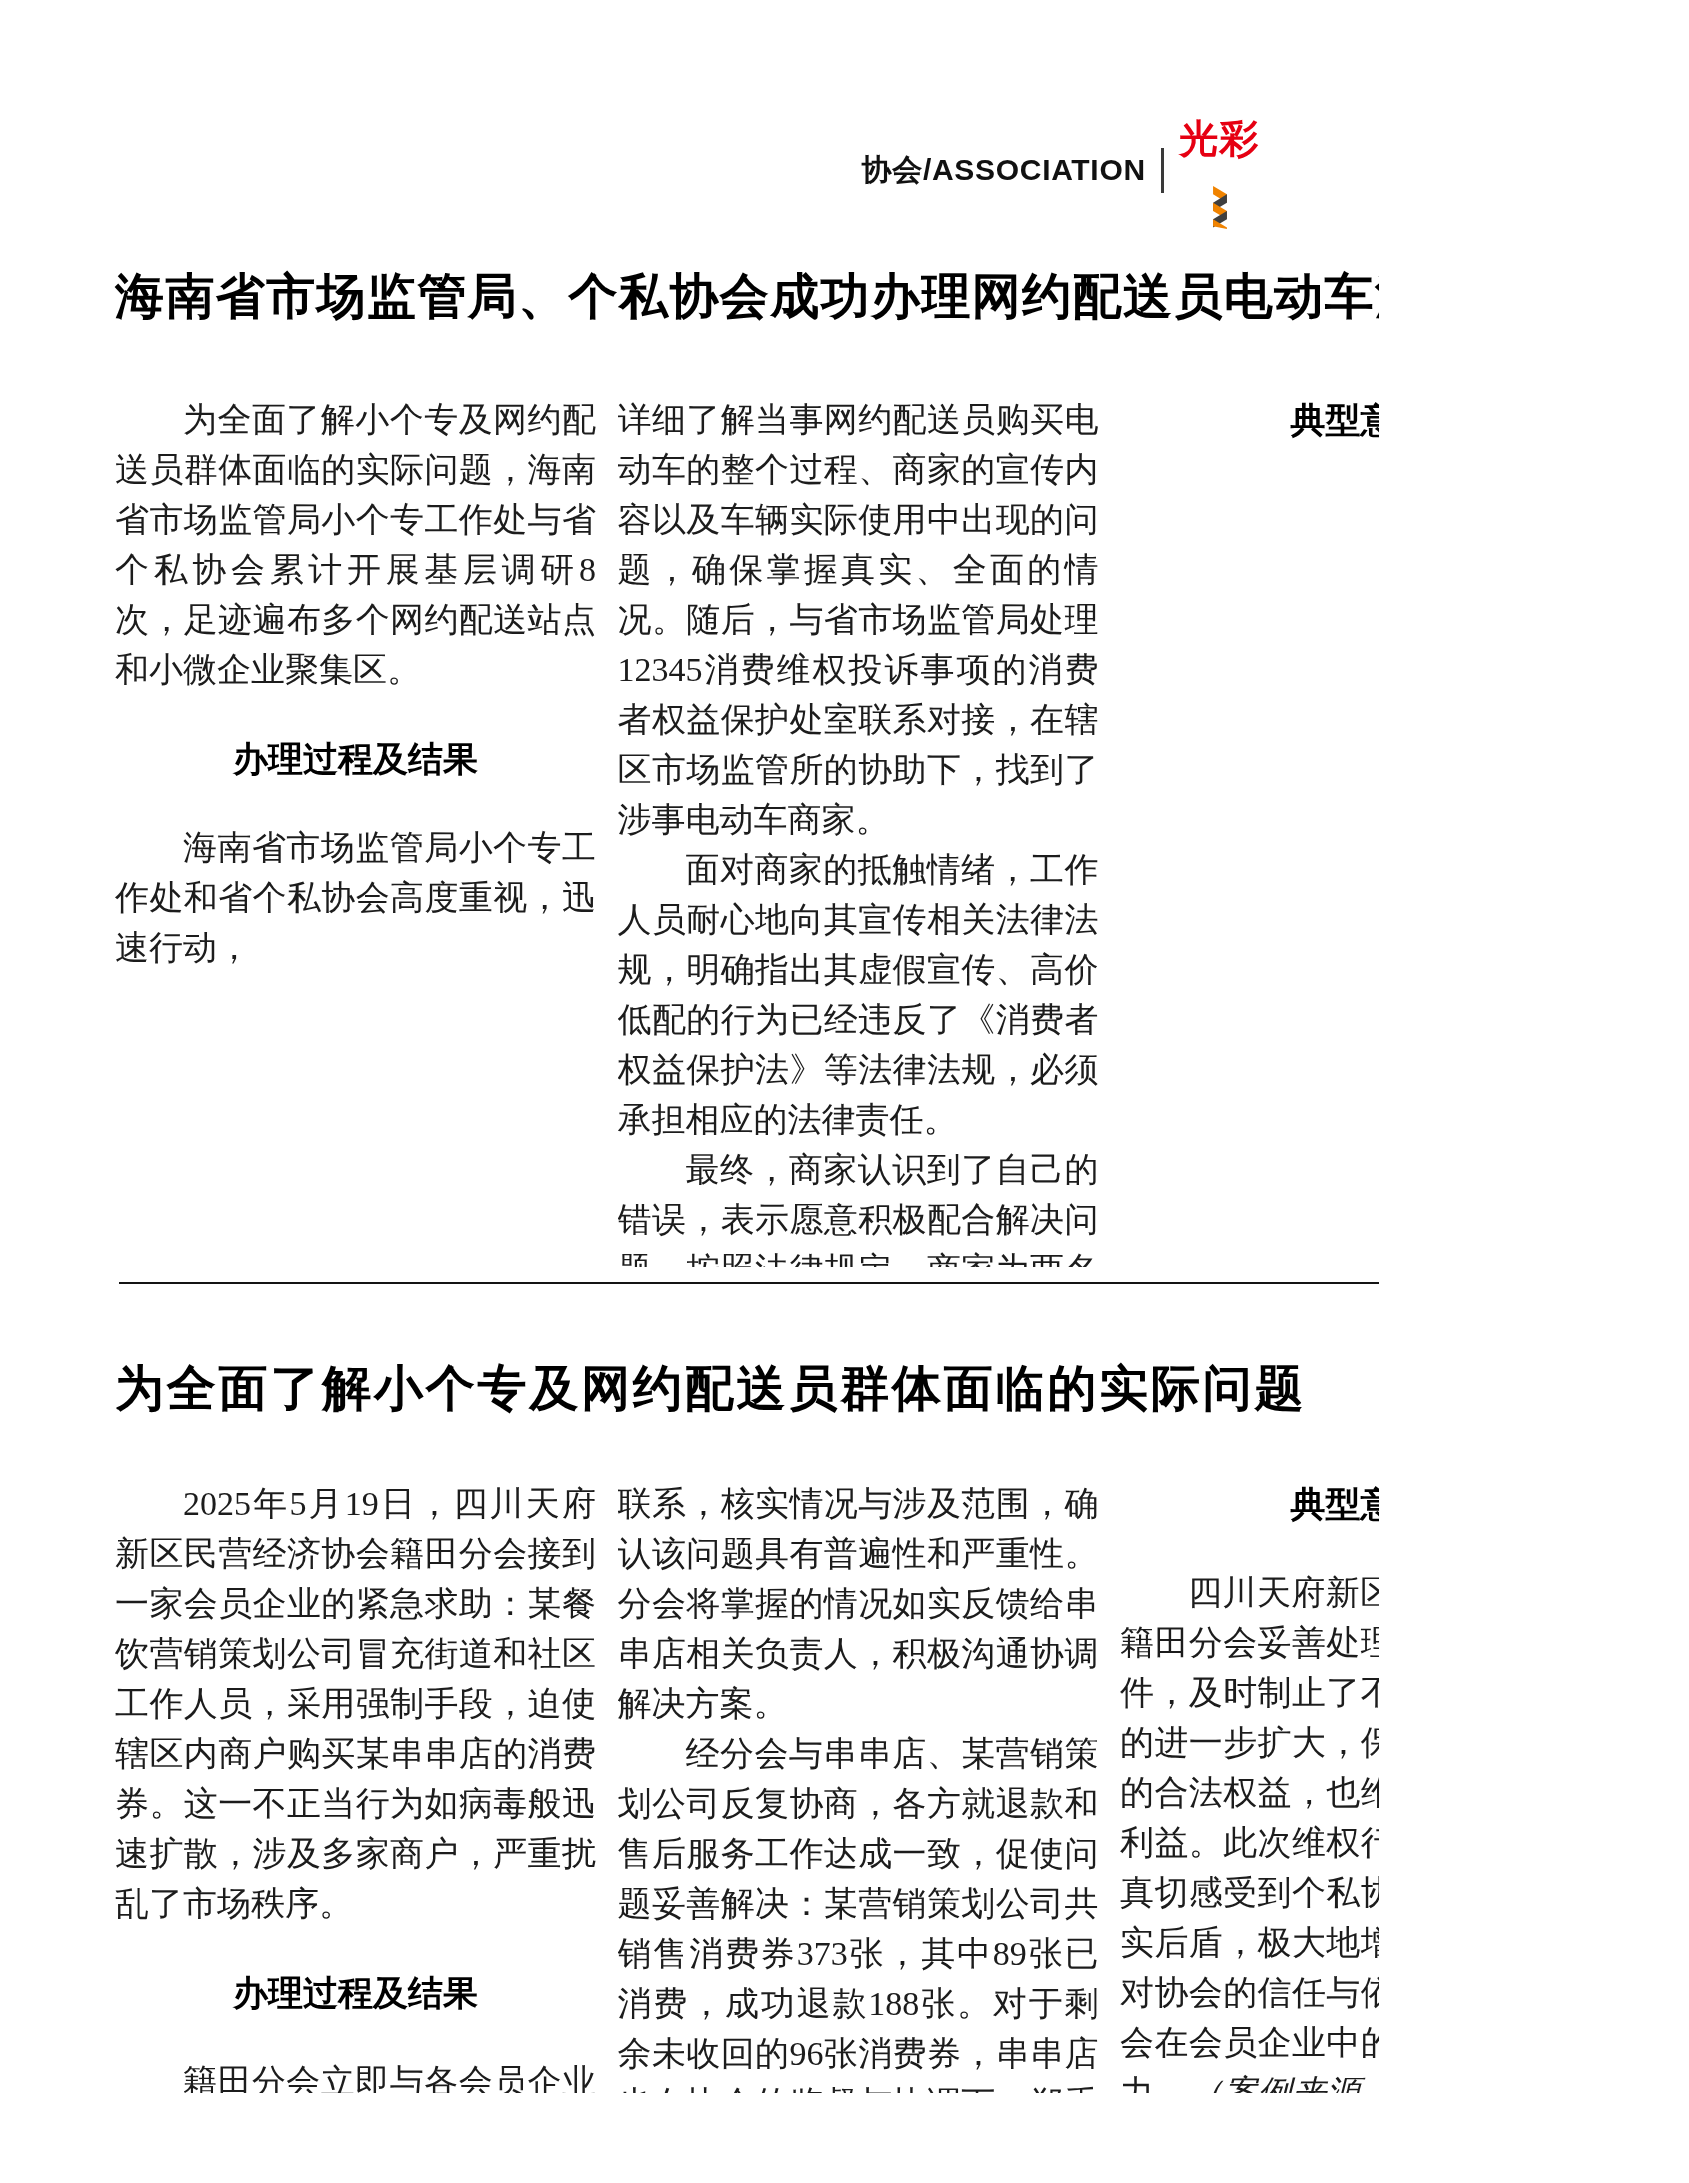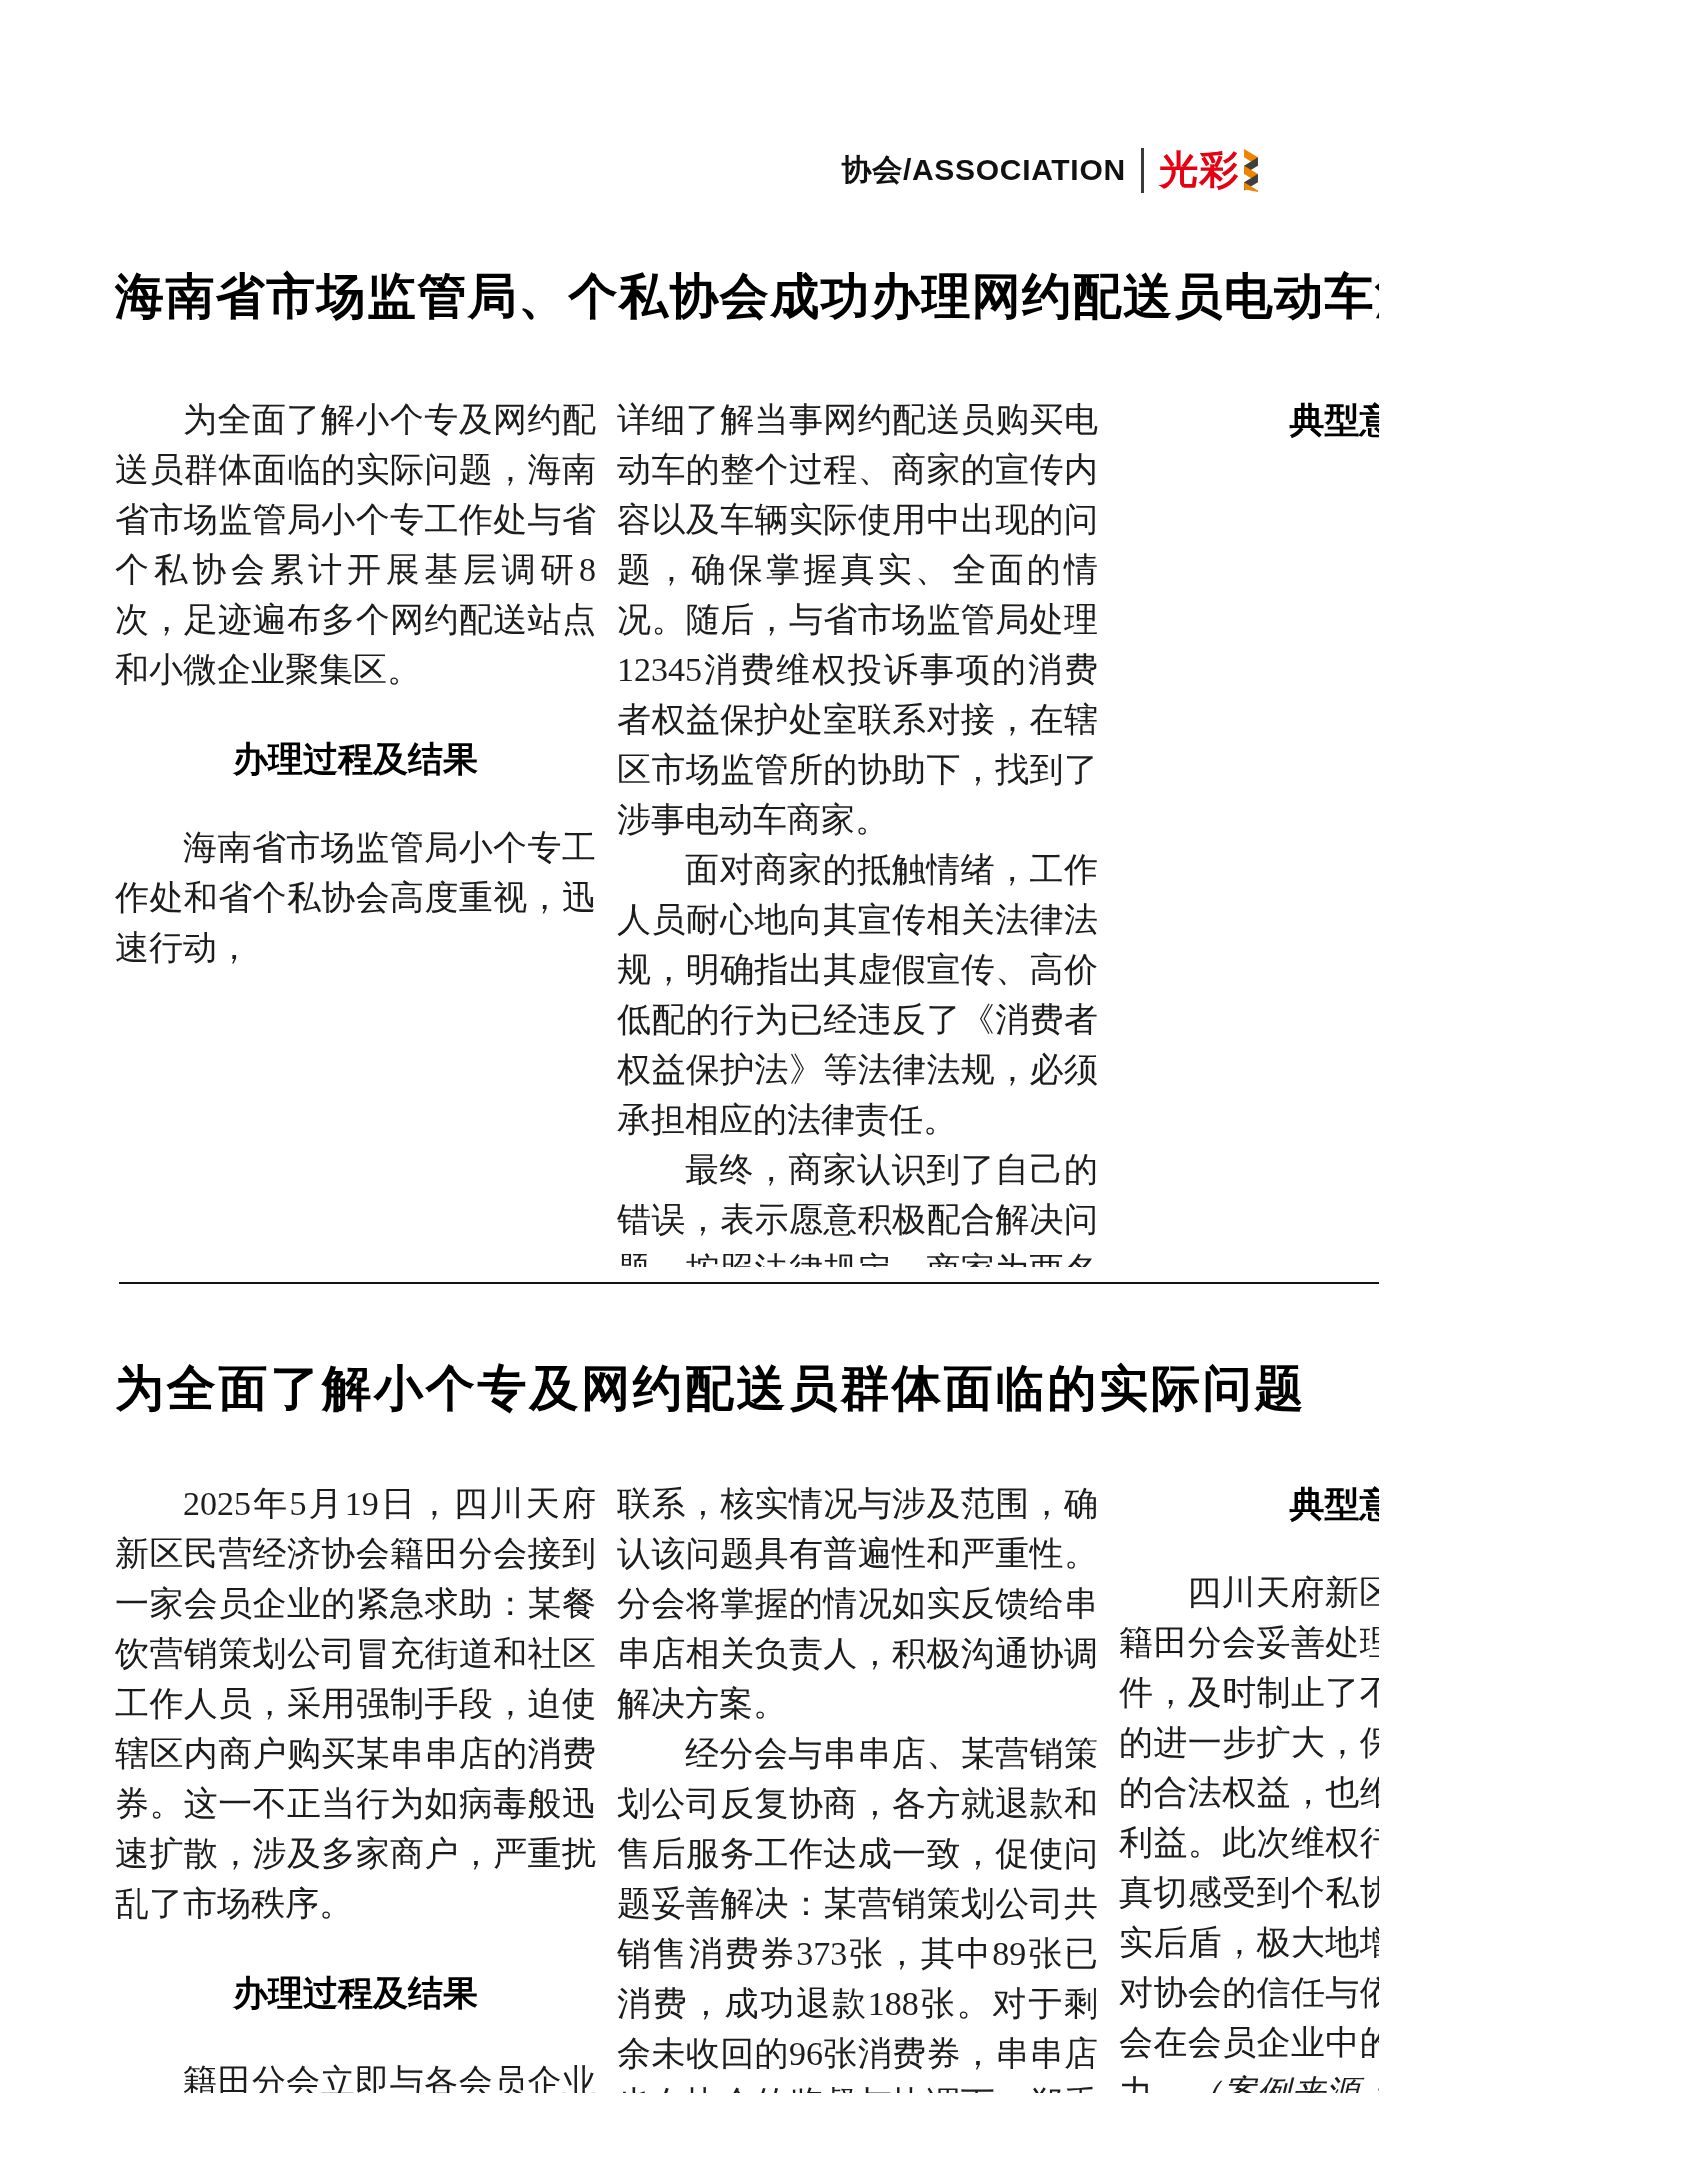--- a/index.html
+++ b/index.html
@@ -30,21 +30,22 @@
     white-space:nowrap;
   }
   .header-vrule{
     width:2.8px;
     height:45px;
     background:#3a3a3a;
   }
   .brand{
     display:flex;
     align-items:center;
-    gap:2px;
+    gap:20px;
+    flex-direction:column;
   }
   .brand-text{
     font-size:39px;
     font-weight:900;
     color:var(--brand-red,#e60012);
     letter-spacing:1.4px;
     white-space:nowrap;
   }
   .brand-ribbon{display:block;}
   .rib-orange{fill:var(--brand-orange,#f08300);}
@@ -66,20 +67,21 @@
   #title-0{top:264px;text-align:center;letter-spacing:1.4px;}
   #title-1{top:1356px;text-align:left;letter-spacing:2.8px;}
 
   
   .columns{
     position:absolute;
     left:115px;
     width:1486px;
     display:flex;
     gap:21px;
+    justify-content:space-between;
   }
   #columns-0{top:395px;height:872px;}
   #columns-1{top:1479px;height:614px;}
   .col{
     width:481px;
     flex:0 0 481px;
     overflow:hidden;
   }
   .body-para{
     margin:0;

